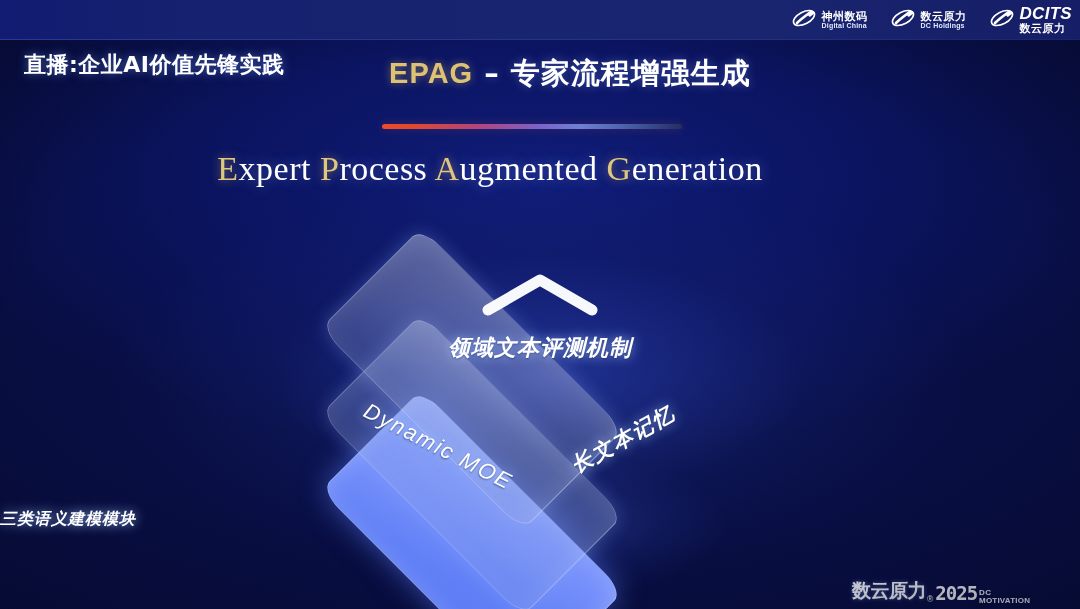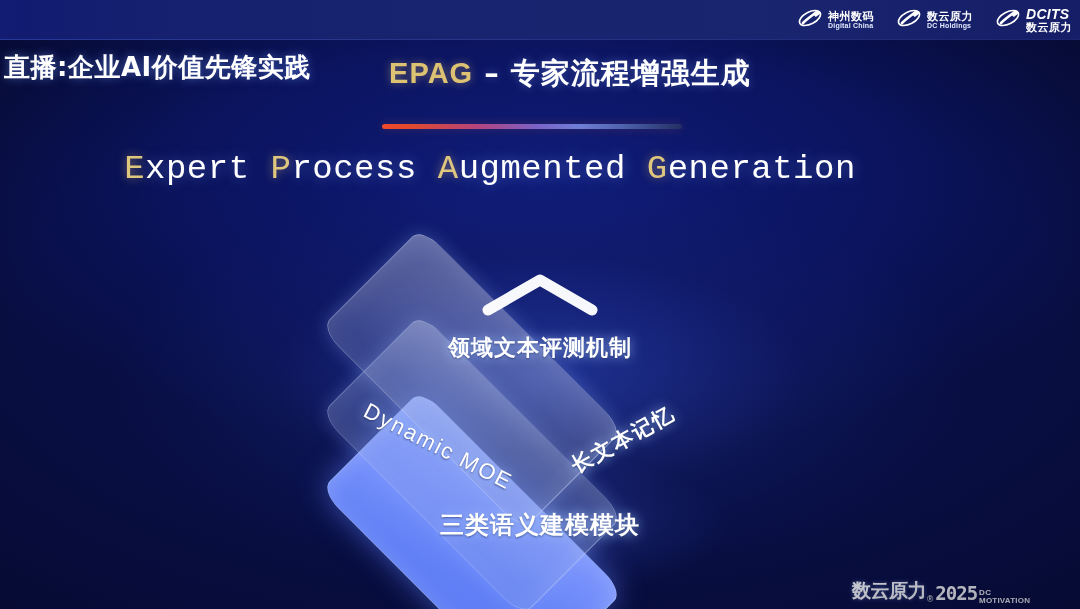--- a/index.html
+++ b/index.html
@@ -75,27 +75,27 @@
   .logo{ display:flex; align-items:center; gap:5px; }
   .swoosh{ flex:0 0 auto; }
   .logo-txt{ display:flex; flex-direction:column; line-height:1.05; color:#fff; }
   .logo-txt .cn{
     font-family:"DejaVu Sans","Liberation Sans",sans-serif;
     font-size:11px; font-weight:700; letter-spacing:0.5px;
   }
   .logo-txt .en{
     font-size:7px; font-weight:700; letter-spacing:0.2px; color:#e3e9ff;
   }
-  .logo-txt .big{ font-size:14px; font-weight:700; font-style:italic; letter-spacing:0.3px; }
+  .logo-txt .big{ font-size:17px; font-weight:700; font-style:italic; letter-spacing:0.3px; }
 
   
   .livetag{
-    position:absolute; left:4px; top:50px; z-index:20;
-    font-family:"DejaVu Sans","Liberation Sans",sans-serif;
-    font-size:26px; font-weight:700; color:#ffffff; letter-spacing:0.5px;
+    position:absolute; left:24px; top:50px; z-index:20;
+    font-family:"DejaVu Sans","Liberation Sans",sans-serif;
+    font-size:22px; font-weight:700; color:#ffffff; letter-spacing:0.5px;
     text-shadow:0 0 10px rgba(120,160,255,0.55);
   }
   .title{
     position:absolute; left:0; top:54px; width:1080px; z-index:20;
     text-align:center; font-size:29px; font-weight:700;
     font-family:"DejaVu Sans","Liberation Sans",sans-serif;
     letter-spacing:1px;
     padding-left:60px;
   }
   .title .gold{
@@ -111,28 +111,28 @@
     position:absolute; left:382px; top:124px; width:300px; height:5px;
     border-radius:3px; z-index:20;
     background:linear-gradient(90deg,#f04a2a 0%,#e0492e 10%,#b2447e 32%,#7b63c8 52%,#6f7fd6 66%,#4a5ea8 82%,#232f63 100%);
     box-shadow:0 0 10px rgba(200,90,70,0.25);
   }
 
   
   .subtitle{
     position:absolute; left:0; top:150px; width:980px; z-index:20;
     text-align:center; font-size:34px; font-weight:400;
-    font-family:Liberation Mono, monospace; letter-spacing:0.5px;
+    font-family:Liberation Serif, serif; letter-spacing:0.5px;
     color:#ffffff;
     text-shadow:0 0 14px rgba(130,165,255,0.45);
   }
   .subtitle .cap{ color:#e0c77e; text-shadow:0 0 10px rgba(230,200,120,0.5); }
 
   
-  .stack{ position:absolute; left:0; top:0; width:1080px; height:526px; z-index:10; }
+  .stack{ position:absolute; left:0; top:0; width:1080px; height:526px; z-index:10;font-style:italic; }
 
   .plate{ position:absolute; }
   .plate .face{
     position:absolute; inset:0;
     transform:rotate(45deg) skew(0deg,0deg) scaleY(0.50);
     border-radius:26px;
   }
 
   
   #plate-top{ left:329px; top:236px; width:286px; height:286px; }
@@ -167,22 +167,22 @@
   .lbl{
     position:absolute; z-index:16; color:#ffffff; white-space:nowrap;
     font-family:"DejaVu Sans","Liberation Sans",sans-serif;
     text-shadow:0 0 12px rgba(160,195,255,0.85), 0 1px 2px rgba(10,20,70,0.6);
   }
   #lbl-top{
     left:0; top:333px; width:1080px; text-align:center;
     font-size:22px; font-weight:700; letter-spacing:1px;
   }
   #lbl-bot{
-    left:0; top:509px; width:1080px; text-align:center;
-    font-size:24px; font-weight:700; letter-spacing:1px;
+    left:0; top:509px; width:1080px; text-align:left;
+    font-size:16px; font-weight:700; letter-spacing:1px;
   }
   #lbl-moe{
     left:371px; top:398px;
     font-size:22px; font-weight:400; letter-spacing:2px;
     font-family:"Liberation Sans",sans-serif;
     transform:rotate(27deg);
     transform-origin:left top;
   }
   #lbl-mem{
     left:566px; top:455px;

